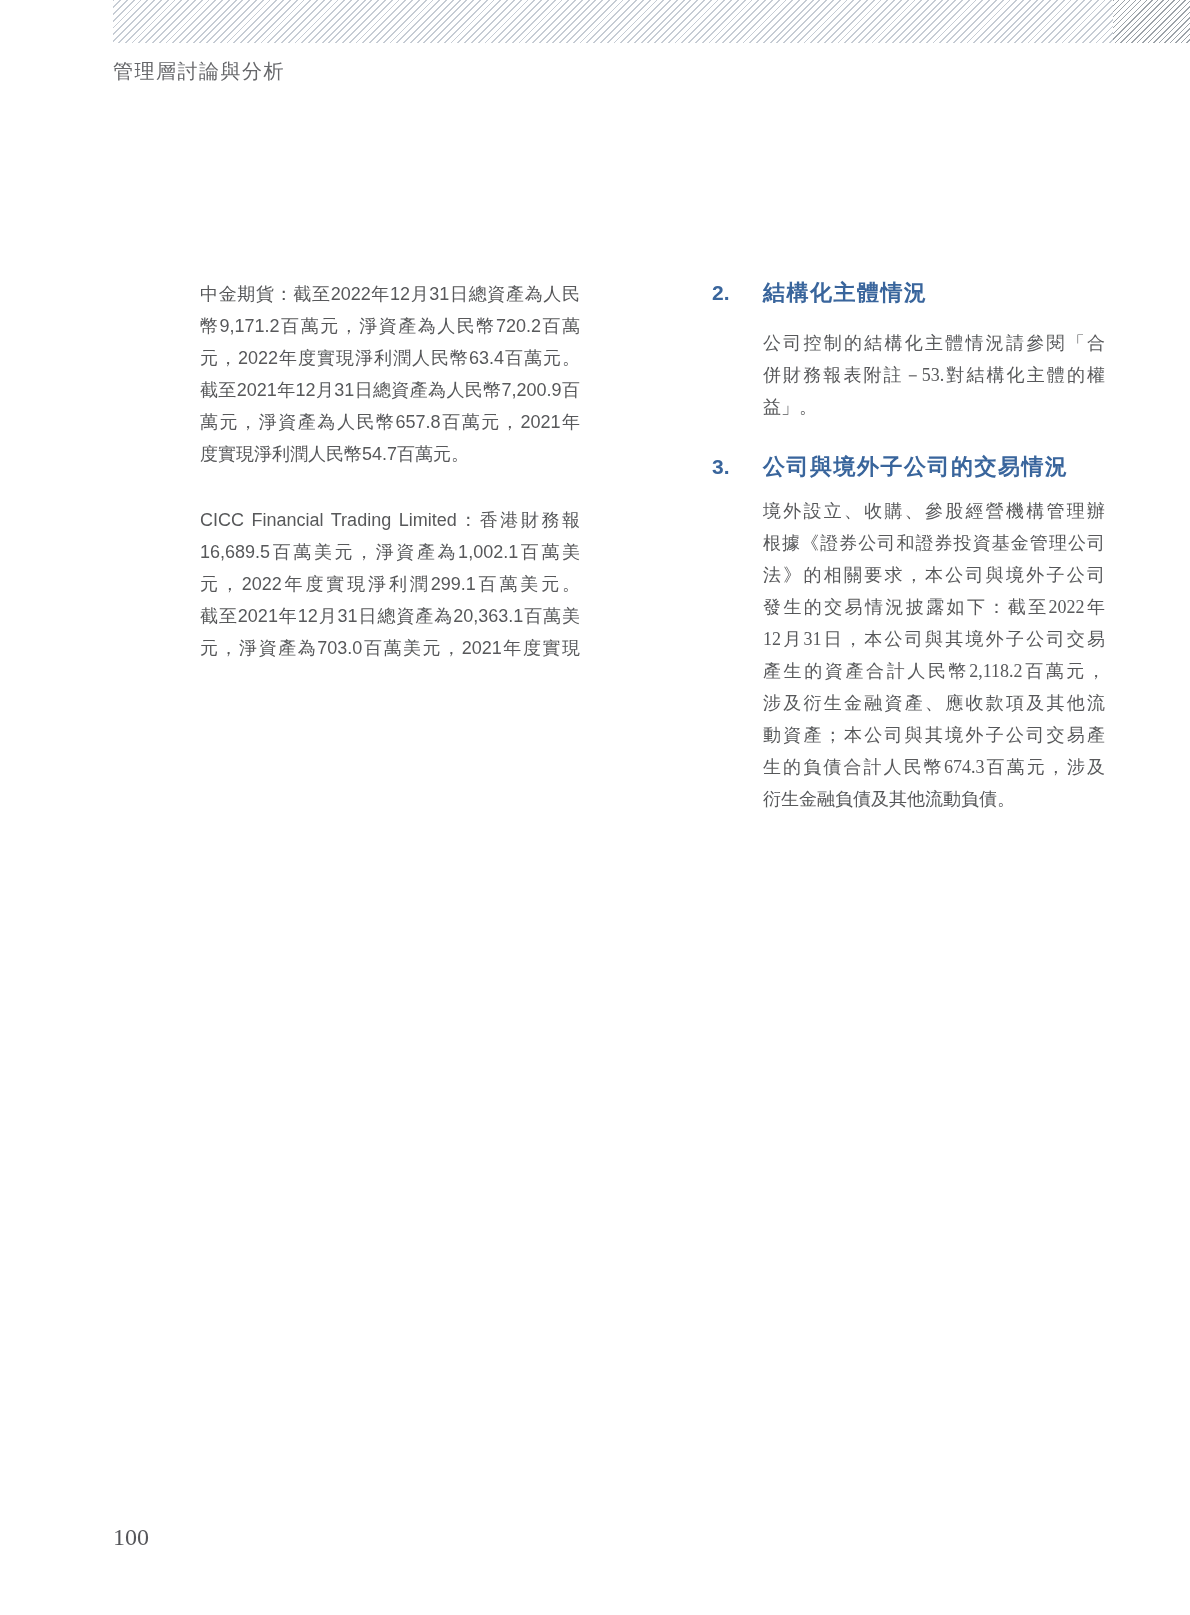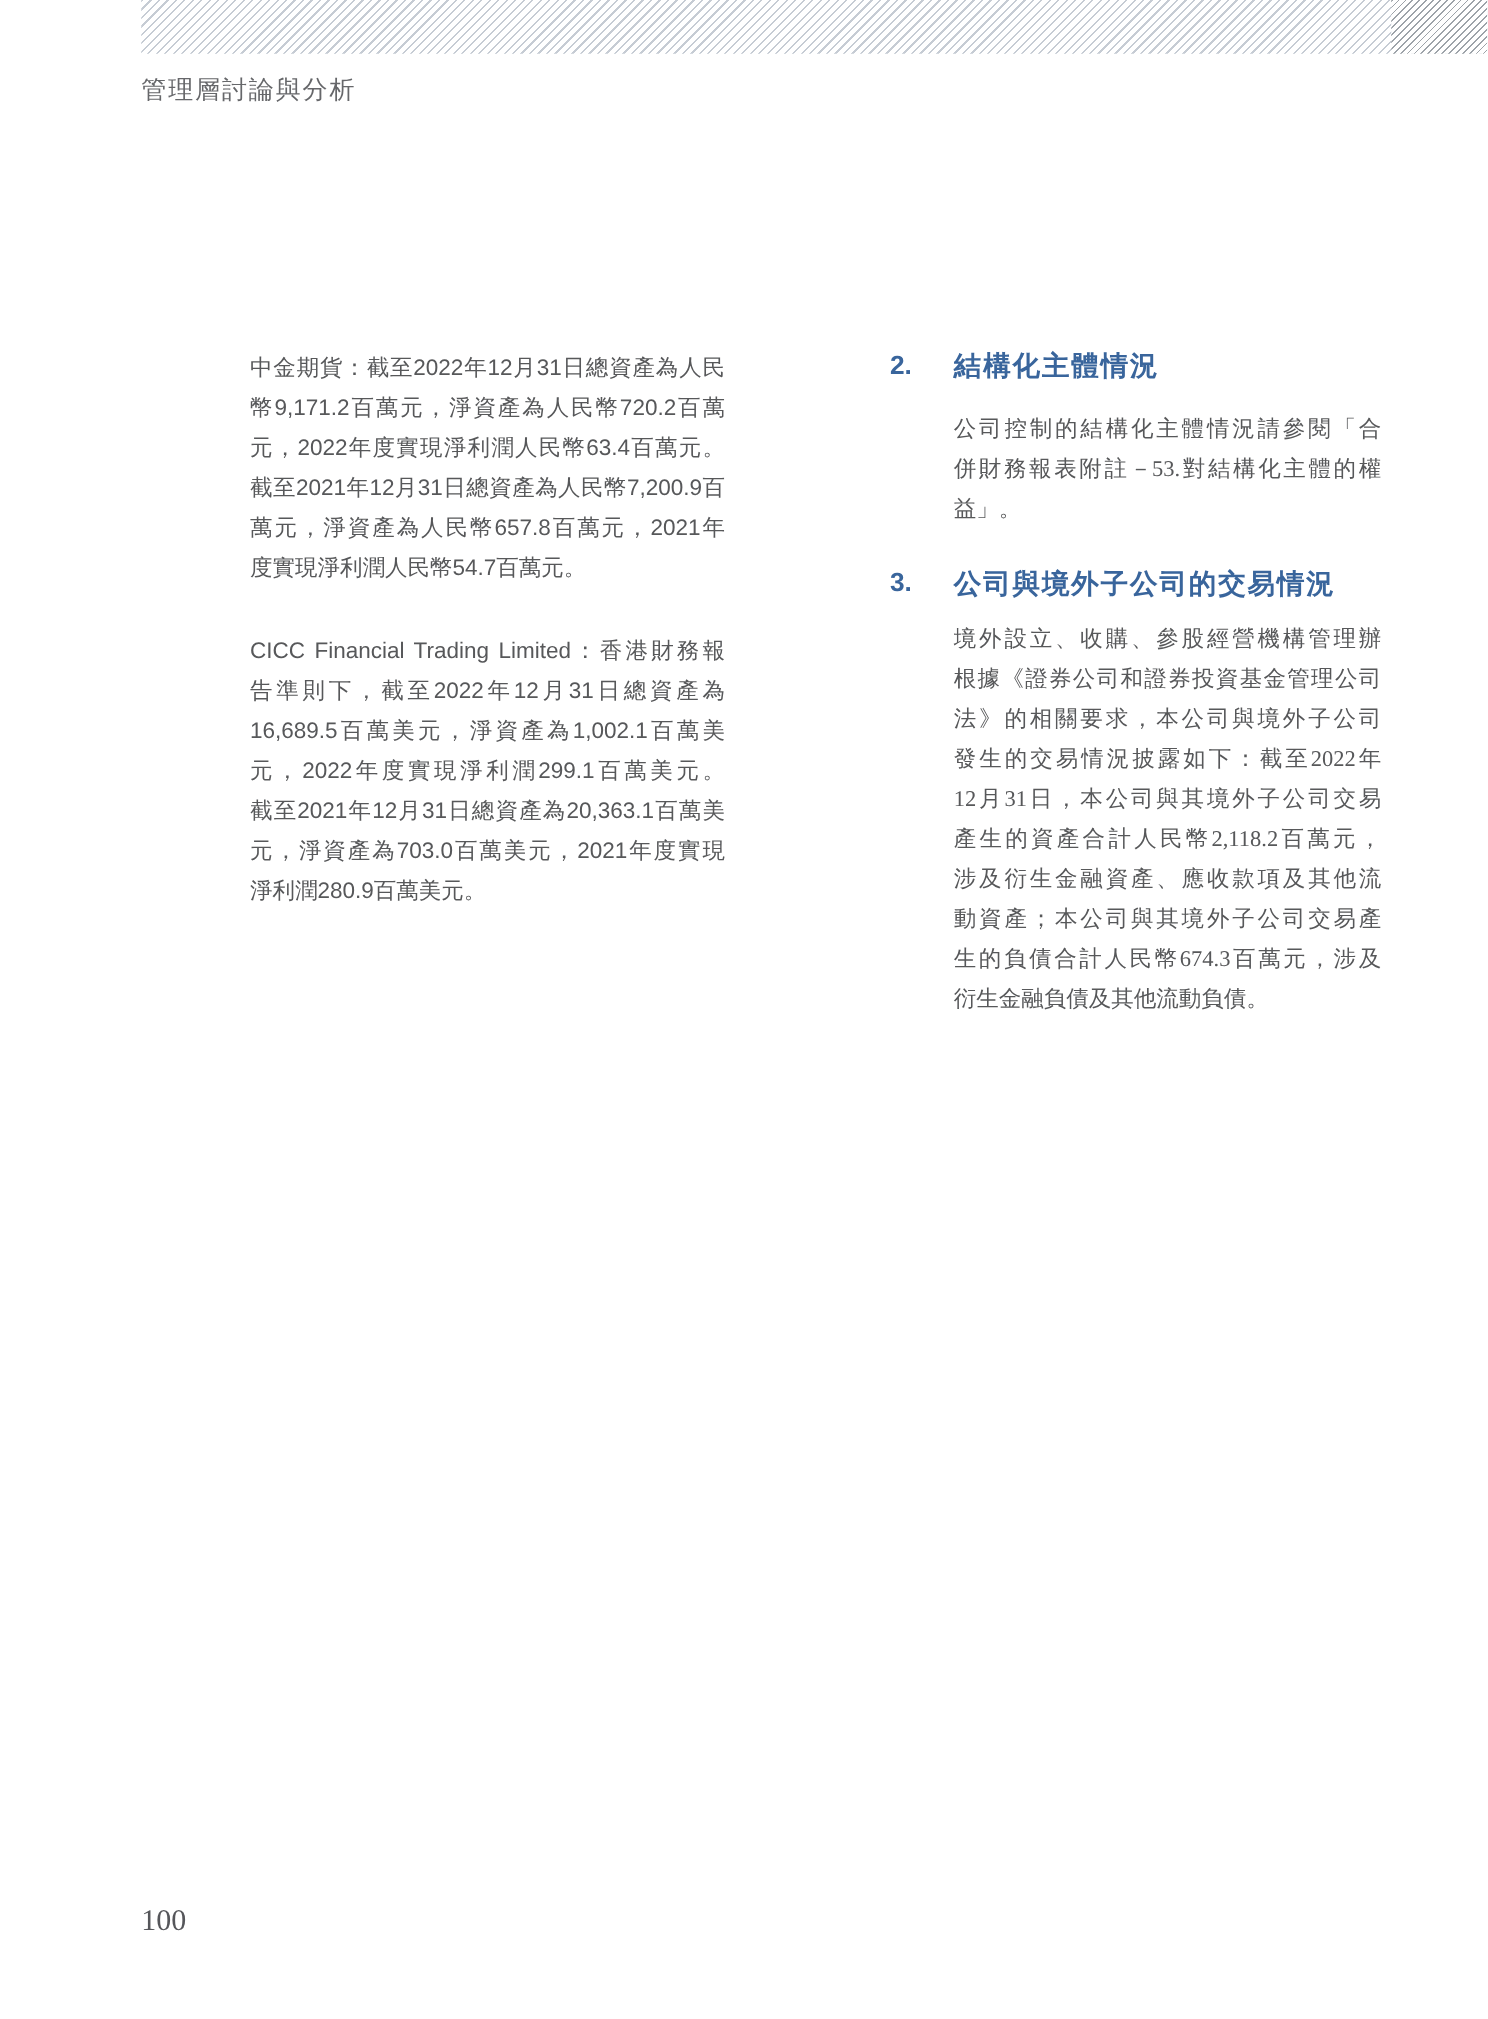--- a/index.html
+++ b/index.html
@@ -135,26 +135,24 @@
     <div class="para">
       <div class="line">中金期貨：截至2022年12月31日總資產為人民</div>
       <div class="line">幣9,171.2百萬元，淨資產為人民幣720.2百萬</div>
       <div class="line">元，2022年度實現淨利潤人民幣63.4百萬元。</div>
       <div class="line">截至2021年12月31日總資產為人民幣7,200.9百</div>
       <div class="line">萬元，淨資產為人民幣657.8百萬元，2021年</div>
       <div class="line last">度實現淨利潤人民幣54.7百萬元。</div>
     </div>
     <div class="para">
       <div class="line">CICC Financial Trading Limited：香港財務報</div>
-      <div class="line">告準則下，截至2022年12月31日總資產為</div>
       <div class="line">16,689.5百萬美元，淨資產為1,002.1百萬美</div>
       <div class="line">元，2022年度實現淨利潤299.1百萬美元。</div>
       <div class="line">截至2021年12月31日總資產為20,363.1百萬美</div>
       <div class="line">元，淨資產為703.0百萬美元，2021年度實現</div>
-      <div class="line last">淨利潤280.9百萬美元。</div>
     </div>
   </div>
 
   <div class="right-col">
 
     <div class="section-heading">
       <span class="section-number">2.</span>
       <span class="section-title">結構化主體情況</span>
     </div>
     <div class="section-body sec2-body">

